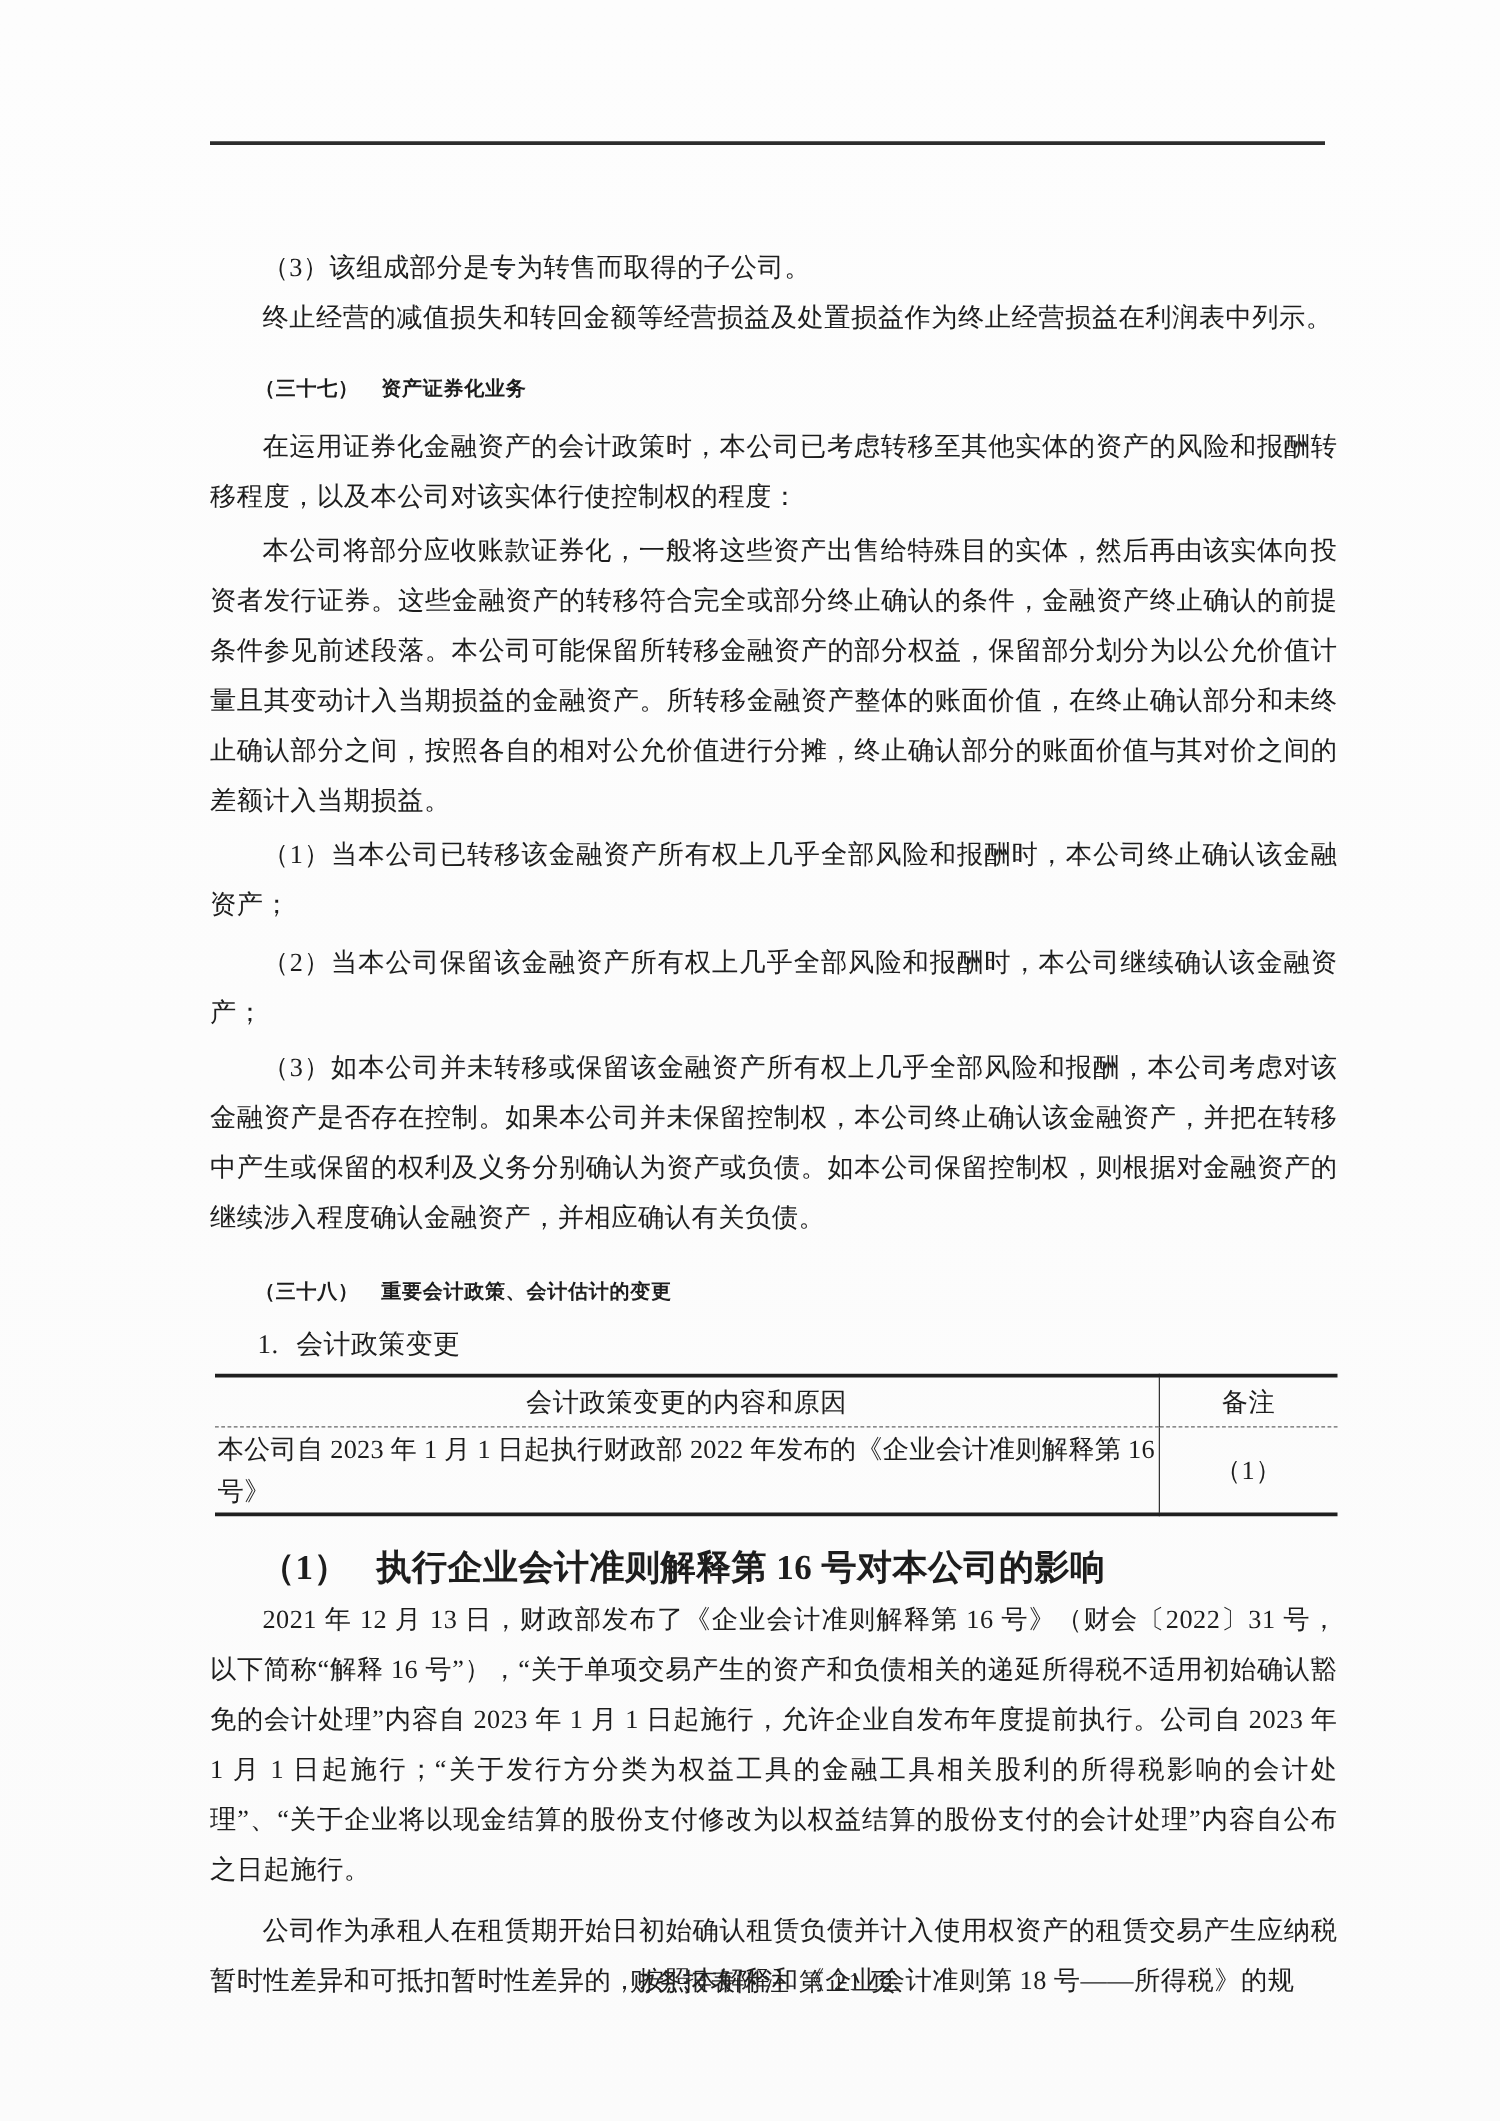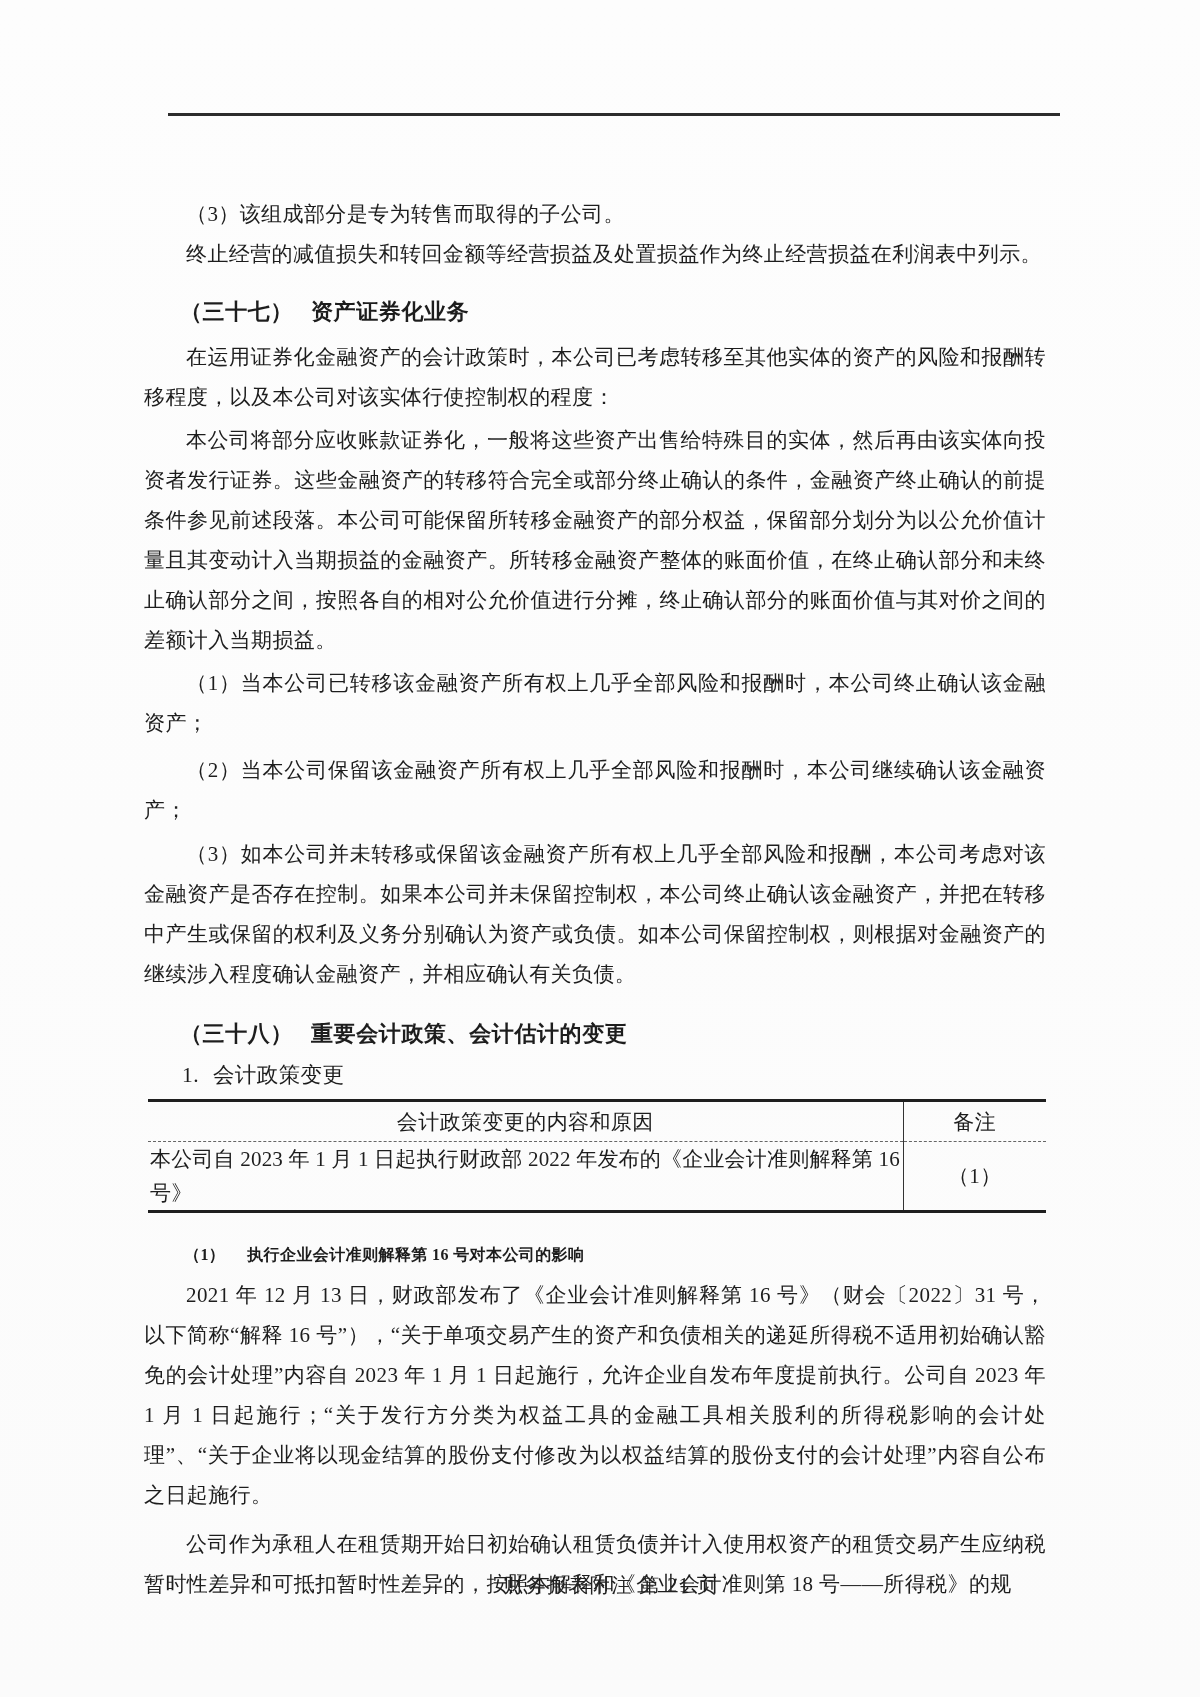--- a/index.html
+++ b/index.html
@@ -13,49 +13,49 @@
     overflow: hidden;
   }
   .top-rule {
     position: absolute;
     left: 168px; top: 113px;
     width: 892px; height: 3px;
     background: #2d2d2d;
   }
   .content {
     position: absolute;
-    left: 144px; top: 194px;
+    left: 168px; top: 194px;
     width: 902px;
     font-size: 21px;
     line-height: 40px;
     letter-spacing: 0.4px;
     text-align: justify;
     text-justify: inter-character;
   }
   p.body { margin: 0; text-indent: 2em; }
   .mt3 { margin-top: 3px !important; }
   .mt5 { margin-top: 5px !important; }
   .mt7 { margin-top: 7px !important; }
   .mt4 { margin-top: 4px !important; }
   .mt9 { margin-top: 9px !important; }
   .h-sec {
     margin: 18px 0 0 0; padding-left: 36px;
-    font-size: 22px; font-weight: 700;
+    font-size: 16px; font-weight: 700;
     text-align: left; letter-spacing: 0.6px;
   }
   .h-sec.second { margin-top: 20px; }
   .h-sec .num { margin-right: 18px; }
   .h-sub {
     margin: 1px 0 0 0; padding-left: 38px;
     font-size: 21.5px; font-weight: 400; text-align: left;
   }
   .h-sub .num { margin-right: 14px; }
   .h-note {
     margin: 22px 0 0 0; padding-left: 40px;
-    font-size: 16px; font-weight: 700; text-align: left;
+    font-size: 28px; font-weight: 700; text-align: left;
   }
   .h-note .num { margin-right: 22px; }
   table.policy {
     border-collapse: collapse;
     width: 898px;
     table-layout: fixed;
     border-top: 3px solid #1f1f1f;
     border-bottom: 3px solid #1f1f1f;
     margin: 4px;
   }

